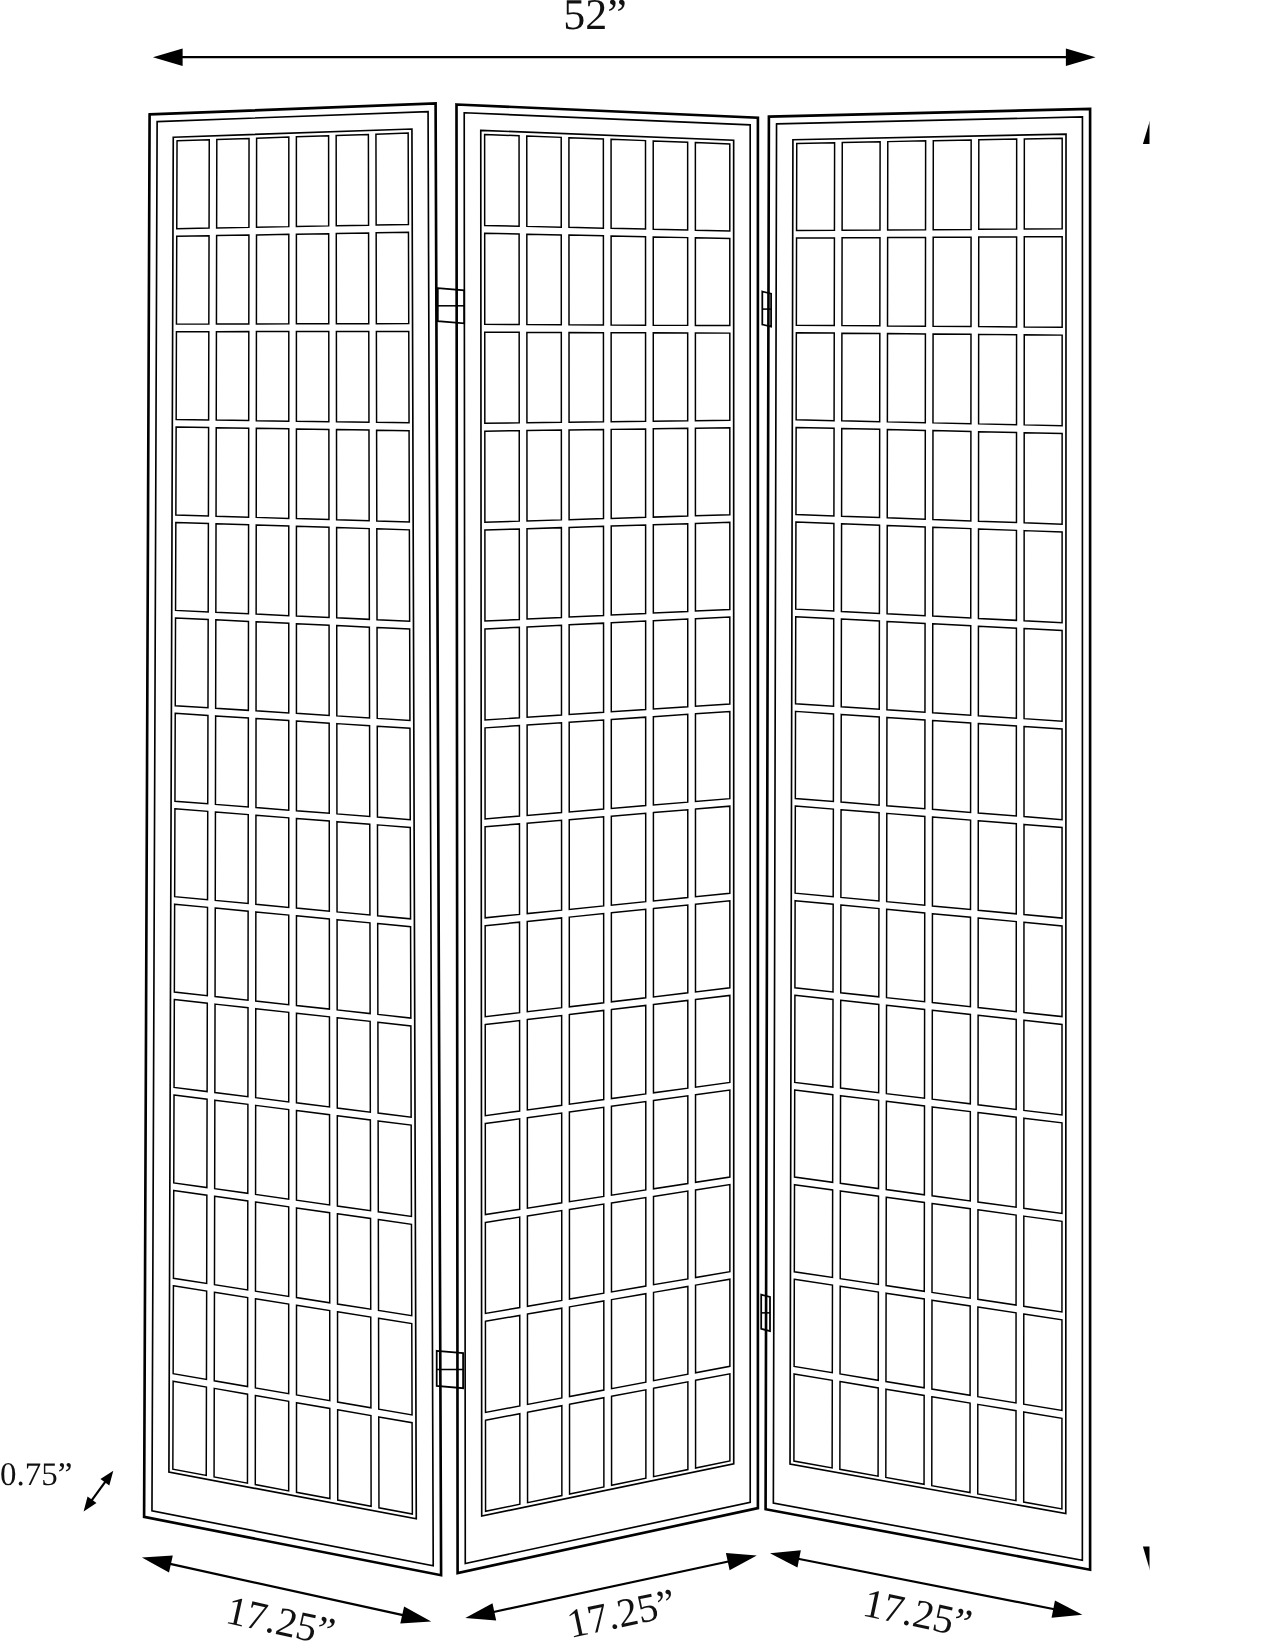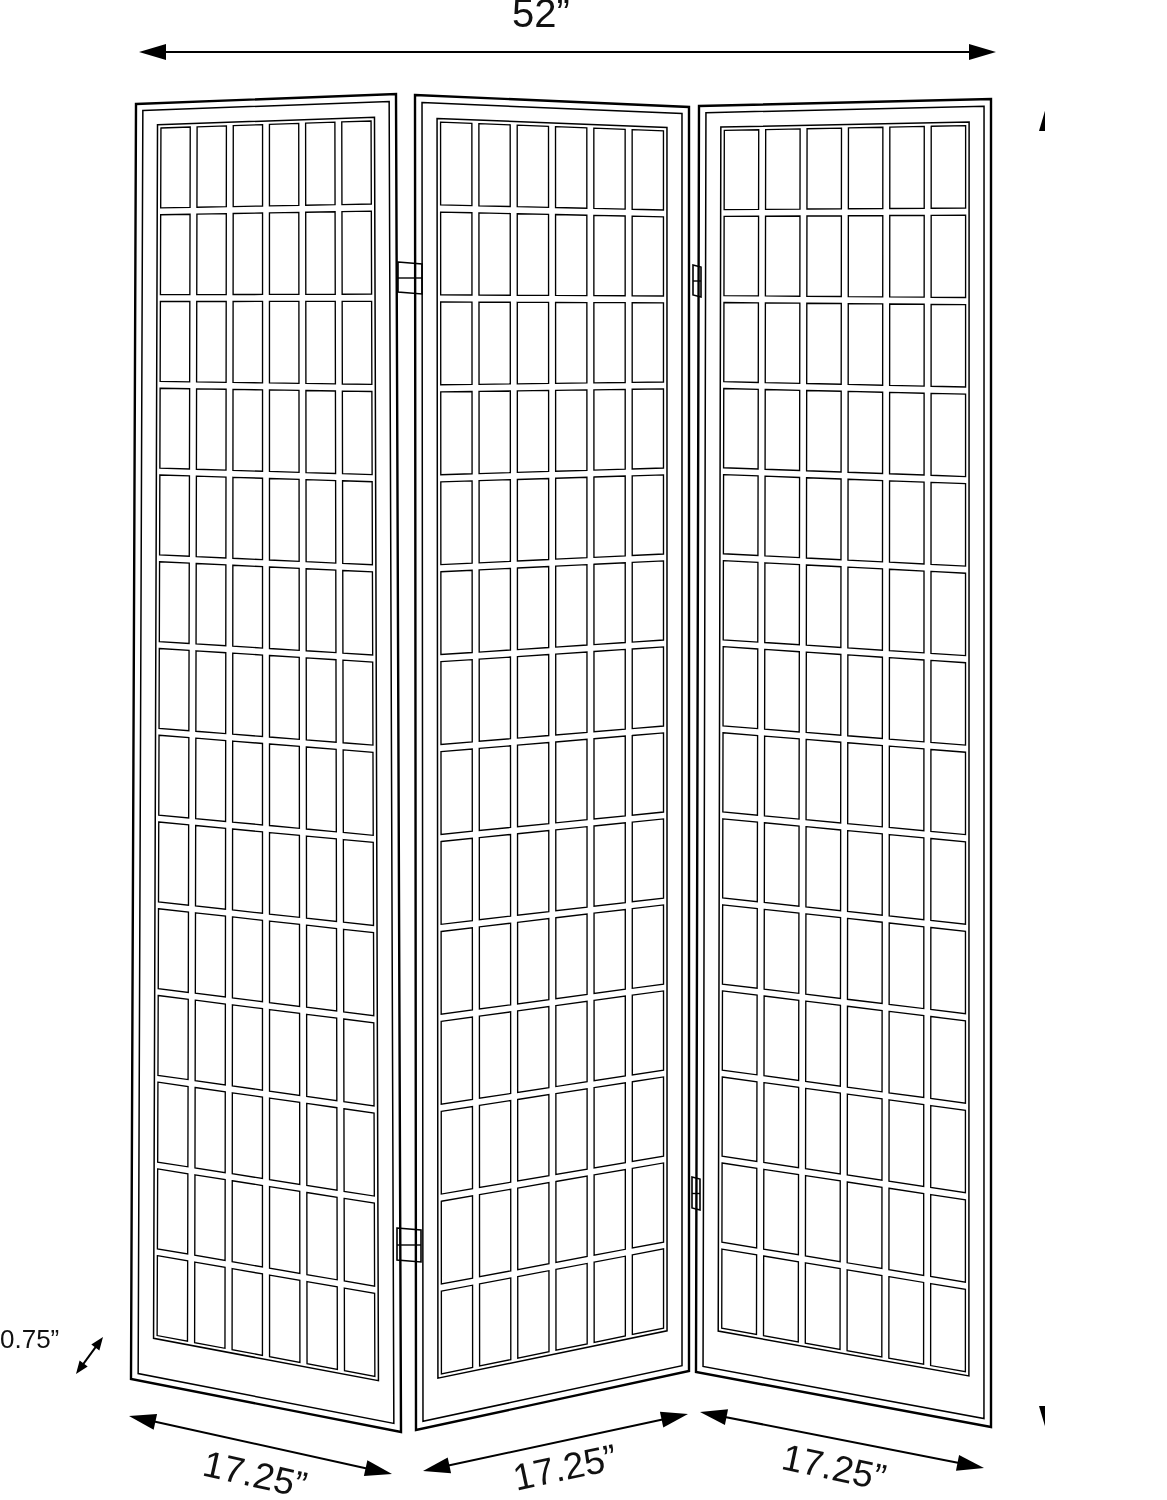--- a/index.html
+++ b/index.html
@@ -1,21 +1,21 @@
 <!DOCTYPE html>
 <html><head>
 <meta charset="utf-8">
 <style>
   html,body{margin:0;padding:0;background:#ffffff;}
   .stage{
     position:relative;
     width:1045px;height:1500px;
     background:#ffffff;
     overflow:hidden;
-    font-family:Liberation Sans, sans-serif;
+    font-family:Liberation Serif, serif;
   }
   .stage svg{position:absolute;left:0;top:0;}
   .dim-label{
     position:absolute;
     color:#111111;
     white-space:nowrap;
     line-height:1;
     text-align:center;
   }
   .dim-label.rot{transform-origin:50% 50%;}
@@ -312,19 +312,19 @@
       <polygon points="688,1414 663.2859946799465,1427.4988125789037 659.9214368576015,1411.8565700715103" fill="#000000" stroke="none" stroke-width="1.5" stroke-linejoin="miter"></polygon>
       <line x1="718.5429516514513" y1="1415.6563566636664" x2="965.4570483485487" y2="1464.3436433363336" stroke="#000000" stroke-width="2"></line>
       <polygon points="700,1412 724.9422667343838,1425.0722350862754 728.0375951269057,1409.3744982384858" fill="#000000" stroke="none" stroke-width="1.5" stroke-linejoin="miter"></polygon>
       <polygon points="984,1468 955.9624048730943,1470.6255017615142 959.0577332656162,1454.9277649137246" fill="#000000" stroke="none" stroke-width="1.5" stroke-linejoin="miter"></polygon>
     </svg>
 
   <div class="dim-label" style="left:441px;top:-7px;width:200px;font-size:40px;">52”</div>
 
   <div class="dim-label" style="left:1068px;top:705px;font-size:39px;text-align:left;">70.25”</div>
 
-  <div class="dim-label" style="left:0px;top:1326px;font-size:26px;text-align:center;">0.75”</div>
+  <div class="dim-label" style="left:0px;top:1326px;font-size:30px;text-align:center;">0.75”</div>
 
   <div class="dim-label rot" style="left:155px;top:1456px;width:200px;font-size:37px;transform:rotate(12.5deg);">17.25”</div>
   <div class="dim-label rot" style="left:465px;top:1449px;width:200px;font-size:37px;transform:rotate(-12deg);">17.25”</div>
   <div class="dim-label rot" style="left:734px;top:1449px;width:200px;font-size:37px;transform:rotate(12deg);">17.25”</div>
 
 </div>
 
 </body></html>

